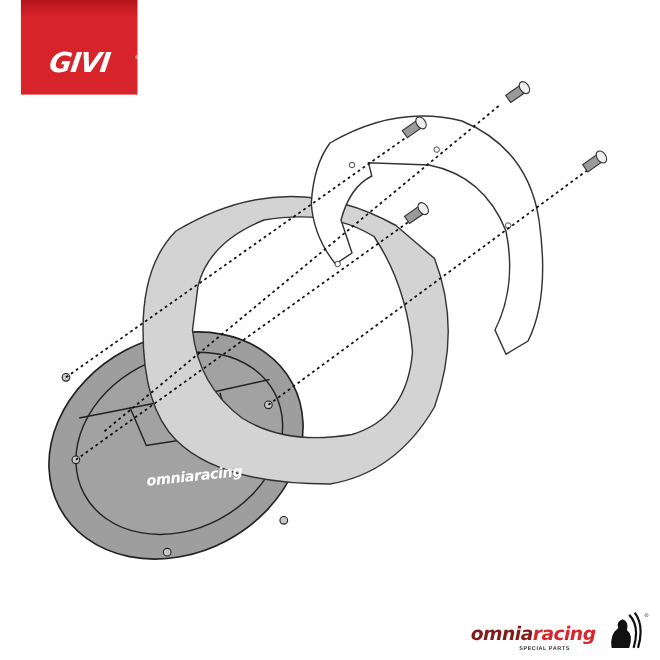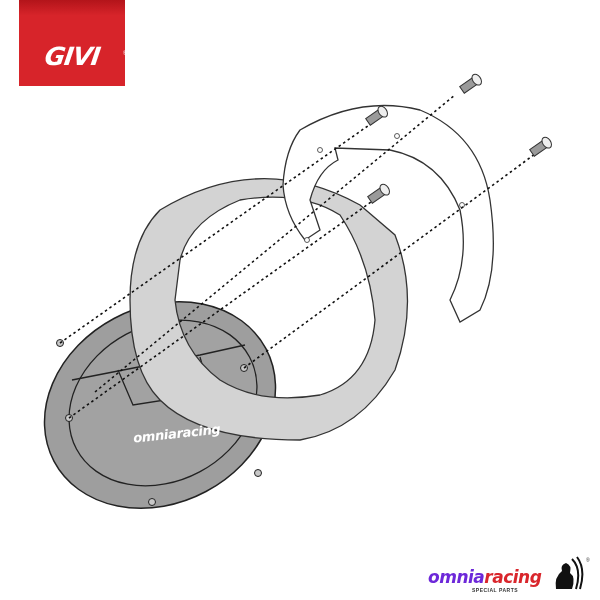--- a/index.html
+++ b/index.html
@@ -3,21 +3,21 @@
   <meta charset="utf-8">
   <style>
     html, body { margin: 0; padding: 0; background: #ffffff; }
     .page { position: relative; width: 600px; height: 600px; background: #ffffff; overflow: hidden; font-family: "Liberation Sans", sans-serif; }
     .givi-logo { position: absolute; left: 19px; top: 0; width: 106px; height: 86px; background: linear-gradient(#b3141a, #d7242a 18%, #d7242a); display: flex; align-items: flex-end; justify-content: center; padding-bottom: 15px; box-sizing: border-box; }
     .givi-text { color: #ffffff; font-family: "DejaVu Sans", sans-serif; font-weight: bold; font-style: italic; font-size: 25px; letter-spacing: -1px; transform: skewX(-8deg); }
     .givi-reg { position: absolute; left: 104px; top: 50px; color: #ffffff; font-size: 5px; }
     .diagram { position: absolute; left: 0; top: 0; width: 600px; height: 600px; }
     .omnia-footer { position: absolute; left: 428px; top: 555px; width: 170px; height: 40px; }
     .omnia-word { position: absolute; left: 0; top: 12px; font-family: "DejaVu Sans", sans-serif; font-weight: bold; font-style: italic; font-size: 17px; letter-spacing: -0.5px; }
-    .omnia-word .a { color: #6d28d9; text-align: center; }
+    .omnia-word .a { color: #7f1d1d; text-align: center; }
     .omnia-word .b { color: #d9262c; }
     .omnia-sub { position: absolute; left: 44px; top: 32px; font-size: 5px; font-weight: bold; color: #333; letter-spacing: 0.5px; }
     .omnia-reg { position: absolute; left: 158px; top: 2px; font-size: 5px; color: #333; }
     .omnia-mark { position: absolute; left: 122px; top: 0; }
     .watermark { position: absolute; left: 133px; top: 426px; font-family: "DejaVu Sans", sans-serif; font-style: italic; font-weight: bold; font-size: 13px; color: #ffffff; transform: rotate(-6deg); letter-spacing: -0.3px; }
   </style>
 </head>
 <body>
 
 <div class="page">

